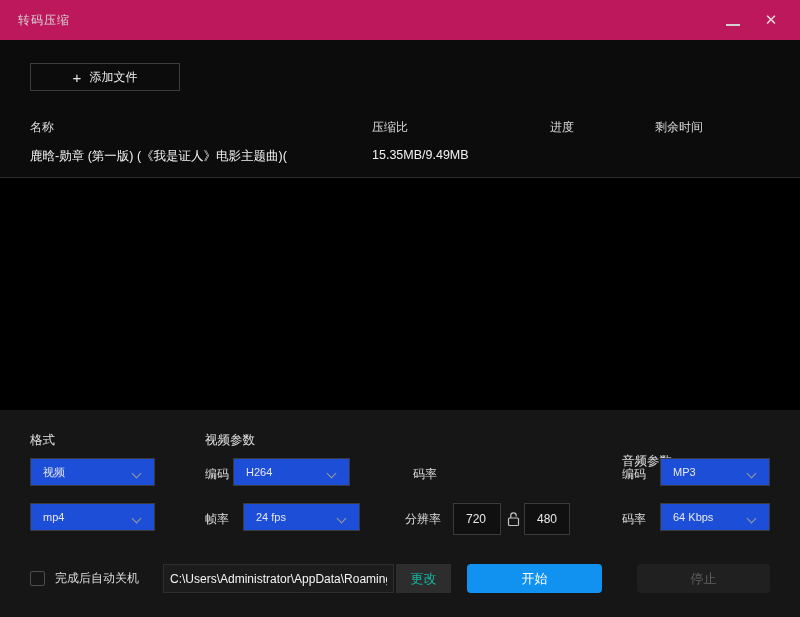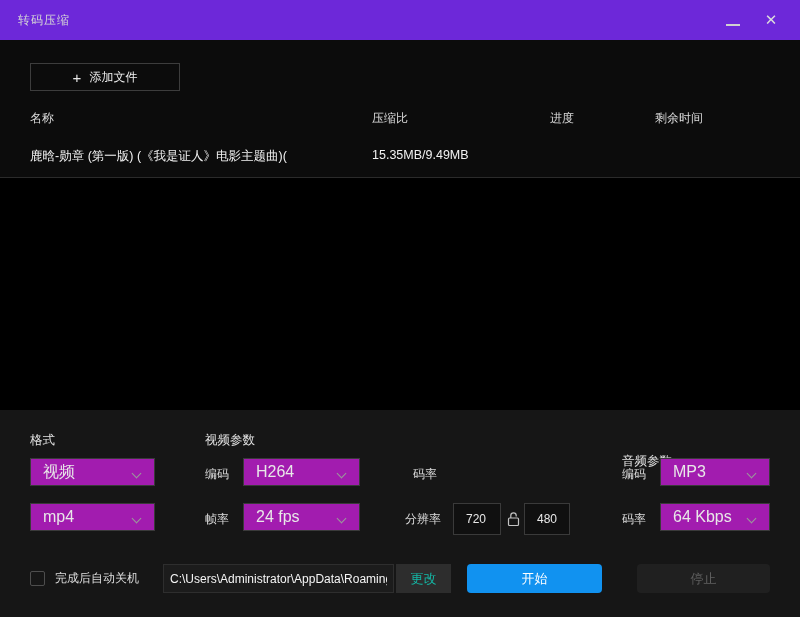--- a/index.html
+++ b/index.html
@@ -1,45 +1,45 @@
 <!DOCTYPE html>
 <html><head>
 <meta charset="utf-8">
 <style>
   html,body{margin:0;padding:0;background:#000;}
   *{box-sizing:border-box;font-family:"Liberation Sans","DejaVu Sans",sans-serif;}
   .app{position:relative;width:800px;height:617px;background:#0c0c0c;overflow:hidden;color:#e8e8e8;}
 
   
-  .titlebar{position:absolute;left:0;top:0;width:800px;height:40px;background:#6d28d9;}
+  .titlebar{position:absolute;left:0;top:0;width:800px;height:40px;background:#be185d;}
   .titlebar .title{position:absolute;left:18px;top:0;line-height:40px;font-size:12px;color:#d6d6d6;letter-spacing:1px;}
   .winbtn{position:absolute;top:8px;width:26px;height:24px;display:flex;align-items:center;justify-content:center;cursor:default;}
   .winbtn.min{left:720px;}
   .winbtn.close{left:758px;font-size:15px;color:#dcdcdc;font-weight:300;}
   .minline{display:block;width:14px;height:2px;background:#d0d0d0;margin-top:10px;}
 
   
   .content-top{position:absolute;left:0;top:40px;width:800px;height:138px;background:#0c0c0c;border-bottom:1px solid #2b2b2b;}
   .add-btn{position:absolute;left:30px;top:23px;width:150px;height:28px;border:1px solid #3d3d3d;background:transparent;color:#f0f0f0;font-size:12px;display:flex;align-items:center;justify-content:center;gap:8px;cursor:pointer;}
   .add-btn .plus{font-size:15px;font-weight:300;color:#e8e8e8;}
-  .thead span{position:absolute;top:70px;font-size:12px;color:#dcdcdc;}
+  .thead span{position:absolute;top:79px;font-size:12px;color:#dcdcdc;}
   .h-name{left:30px;} .h-ratio{left:372px;} .h-prog{left:550px;} .h-time{left:655px;}
   .trow span{position:absolute;top:108px;font-size:12.5px;color:#f2f2f2;white-space:nowrap;}
   .c-name{left:30px;} .c-ratio{left:372px;} .c-prog{left:550px;} .c-time{left:655px;}
 
   
   .list-empty{position:absolute;left:0;top:178px;width:800px;height:232px;background:#000;}
 
   
   .panel{position:absolute;left:0;top:410px;width:800px;height:207px;background:#161616;}
   .sec-label{position:absolute;top:22px;font-size:12.5px;color:#e2e2e2;}
   .sec-format{left:30px;} .sec-video{left:205px;} .sec-audio{left:622px;margin-top:21px;}
   .fld-label{position:absolute;height:32px;line-height:32px;font-size:12px;color:#dcdcdc;white-space:nowrap;}
   .row1{top:48px;} .row2{top:93px;}
-  .dd{position:absolute;height:28px;background:#a21caf;border:1px solid #3a3a3a;font-size:16px;color:#e8e8e8;display:flex;align-items:center;padding-left:12px;cursor:pointer;}
+  .dd{position:absolute;height:28px;background:#1d4ed8;border:1px solid #3a3a3a;font-size:11px;color:#e8e8e8;display:flex;align-items:center;padding-left:12px;cursor:pointer;}
   .dd .chev{position:absolute;right:14px;top:11px;width:7px;height:7px;border-right:1.4px solid #9a9a9a;border-bottom:1.4px solid #9a9a9a;transform:rotate(45deg);}
   .numbox{position:absolute;height:32px;background:#101010;border:1px solid #3a3a3a;color:#e8e8e8;font-size:12px;padding:0 0 0 12px;outline:none;}
   .lock-wrap{position:absolute;left:506px;top:101px;width:16px;height:16px;}
 
   
   .chk{position:absolute;left:30px;top:161px;width:15px;height:15px;border:1px solid #4d4d4d;border-radius:2px;background:transparent;cursor:pointer;}
   .chk-label{position:absolute;left:55px;top:154px;height:29px;line-height:29px;font-size:12px;color:#dcdcdc;}
   .path-input{position:absolute;left:163px;top:154px;width:231px;height:29px;background:#1c1c1c;border:1px solid #2e2e2e;color:#f5f5f5;font-size:12px;padding:0 6px;outline:none;white-space:nowrap;overflow:hidden;}
   .change-btn{position:absolute;left:396px;top:154px;width:55px;height:29px;background:#2d2d2d;border:none;color:#14b8a6;font-size:13px;cursor:pointer;}
   .start-btn{position:absolute;left:467px;top:154px;width:135px;height:29px;background:#1192f0;border:none;border-radius:4px;color:#fff;font-size:13px;cursor:pointer;}
@@ -84,21 +84,21 @@
   <div class="panel">
     <span class="sec-label sec-format">格式</span>
     <span class="sec-label sec-video">视频参数</span>
     <span class="sec-label sec-audio">音频参数</span>
 
     <div class="dd row1" style="left:30px;width:125px;">
       <span>视频</span>
       <i class="chev"></i>
     </div>
     <span class="fld-label row1" style="left:205px;">编码</span>
-    <div class="dd row1" style="left:243px;width:117px;">
+    <div class="dd row1" style="left:233px;width:117px;">
       <span>H264</span>
       <i class="chev"></i>
     </div>
     <span class="fld-label row1" style="left:413px;">码率</span>
     <span class="fld-label row1" style="left:622px;">编码</span>
     <div class="dd row1" style="left:660px;width:110px;">
       <span>MP3</span>
       <i class="chev"></i>
     </div>
 

